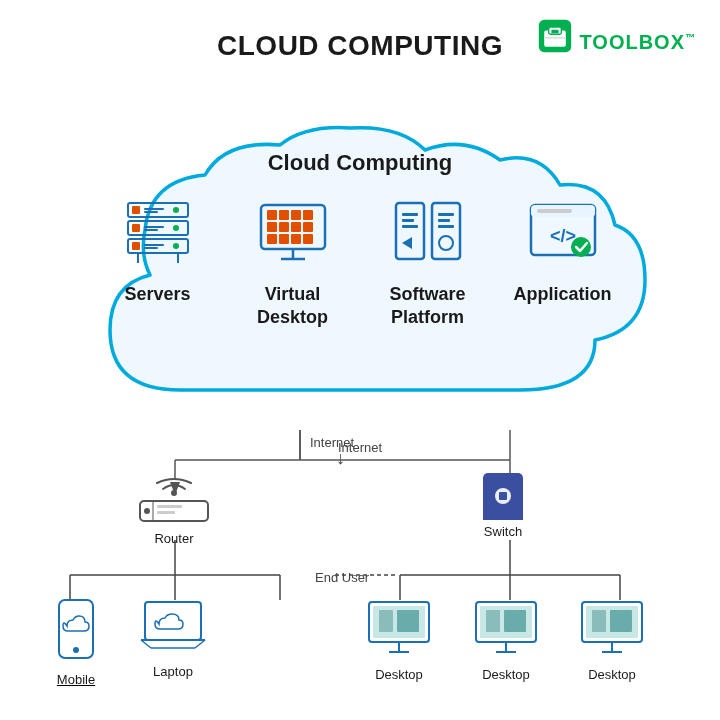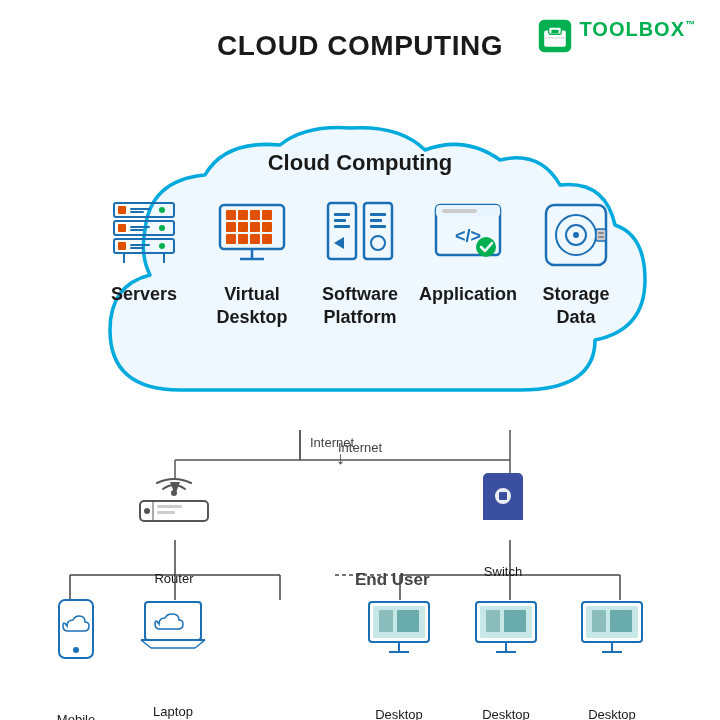--- a/index.html
+++ b/index.html
@@ -11,21 +11,21 @@
       overflow: hidden;
       position: relative;
     }
 
     
     .toolbox-logo {
       position: absolute;
       top: 18px;
       right: 24px;
       display: flex;
-      align-items: flex-start;
+      align-items: flex-end;
       gap: 6px;
     }
     .toolbox-icon {
       width: 36px;
       height: 36px;
     }
     .toolbox-text {
       font-size: 20px;
       font-weight: 900;
       color: #1a1a1a;
@@ -139,21 +139,20 @@
       flex-direction: column;
       align-items: center;
       gap: 4px;
     }
 
     .net-node-label {
       font-size: 13px;
       font-weight: 500;
       color: #1a1a1a;
       text-align: center;
-      margin-top: 40px;
     }
 
     
     .internet-label {
       position: absolute;
       font-size: 13px;
       color: #444;
       top: 10px;
       left: 338px;
     }
@@ -295,37 +294,20 @@
 
           <text x="40" y="47" font-size="18" font-weight="bold" fill="#1a6fb5" text-anchor="middle">&lt;/&gt;</text>
 
           <circle cx="58" cy="52" r="10" fill="#00b050"></circle>
           <polyline points="53,52 57,56 64,48" stroke="white" stroke-width="2.5" fill="none" stroke-linecap="round" stroke-linejoin="round"></polyline>
         </svg>
       </div>
       <div class="cloud-item-label">Application</div>
     </div>
 
-    <div class="cloud-item">
-      <div class="cloud-item-icon">
-        <svg viewBox="0 0 80 80" width="80" height="80">
-
-          <rect x="10" y="10" width="60" height="60" rx="8" fill="none" stroke="#1a6fb5" stroke-width="2.5"></rect>
-          <circle cx="40" cy="40" r="20" fill="none" stroke="#1a6fb5" stroke-width="2"></circle>
-          <circle cx="40" cy="40" r="10" fill="none" stroke="#1a6fb5" stroke-width="2"></circle>
-          <circle cx="40" cy="40" r="3" fill="#1a6fb5"></circle>
-
-          <rect x="60" y="34" width="10" height="12" rx="2" fill="#ccc" stroke="#1a6fb5" stroke-width="1.5"></rect>
-          <rect x="62" y="37" width="6" height="2" rx="1" fill="#888"></rect>
-          <rect x="62" y="41" width="6" height="2" rx="1" fill="#888"></rect>
-        </svg>
-      </div>
-      <div class="cloud-item-label">Storage
-Data</div>
-    </div>
 
   </div>
 </div>
 
 <div class="network-area">
 
   <div class="internet-label">Internet</div>
 
   <svg class="network-svg" viewBox="0 0 720 290" xmlns="http://www.w3.org/2000/svg">
 
@@ -375,21 +357,21 @@
 
       <rect x="5" y="26" width="68" height="20" rx="4" fill="none" stroke="#555" stroke-width="2"></rect>
       <line x1="18" y1="26" x2="18" y2="46" stroke="#555" stroke-width="1"></line>
       <circle cx="12" cy="36" r="3" fill="#555"></circle>
       <rect x="22" y="30" width="25" height="3" rx="1" fill="#ccc"></rect>
       <rect x="22" y="36" width="18" height="3" rx="1" fill="#ccc"></rect>
     </svg>
     <div class="net-node-label">Router</div>
   </div>
 
-  <div style="position:absolute; top:140px; left:315px; font-size:17px; color:#444; font-weight:700;margin-left:40px;">End User</div>
+  <div style="position:absolute; top:140px; left:315px; font-size:13px; color:#444; font-weight:400;">End User</div>
 
   <div class="net-node" style="left:473px; top:38px;">
     <svg width="60" height="52" viewBox="0 0 60 52">
       <rect x="10" y="5" width="40" height="60" rx="5" fill="#3a4fa0"></rect>
       <circle cx="30" cy="28" r="8" fill="white" opacity="0.9"></circle>
       <rect x="26" y="24" width="8" height="8" rx="1" fill="#3a4fa0"></rect>
     </svg>
     <div class="net-node-label">Switch</div>
   </div>
 

